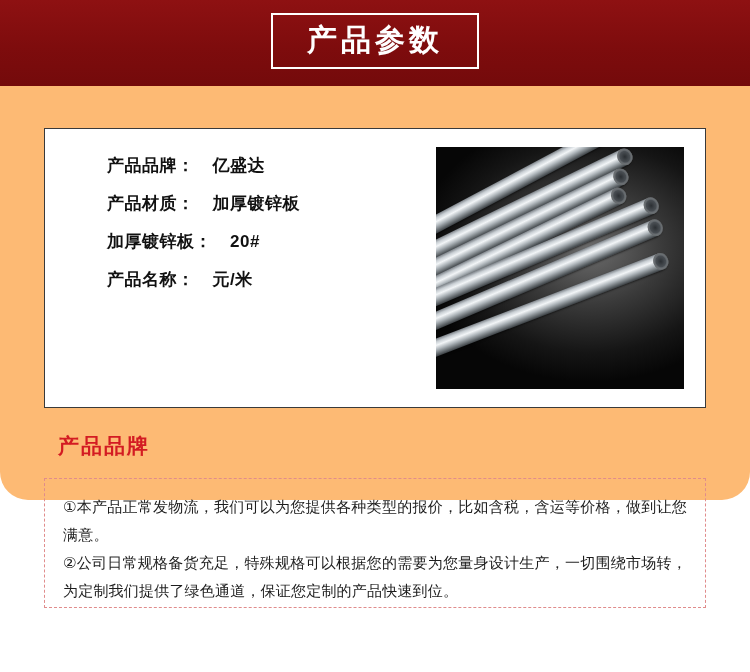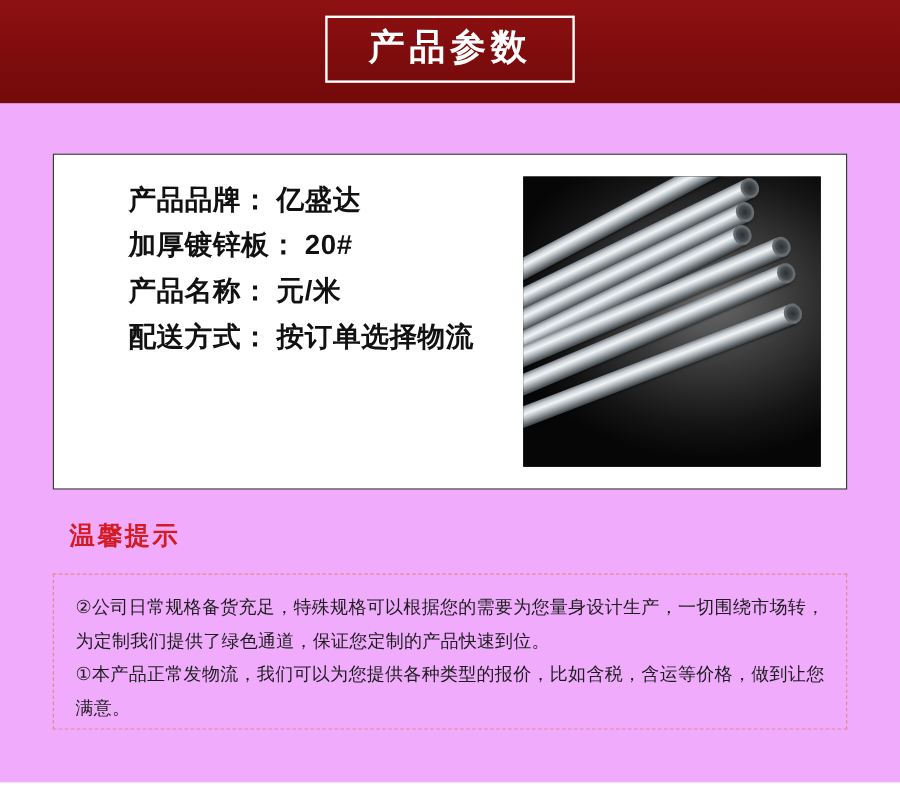--- a/index.html
+++ b/index.html
@@ -10,22 +10,23 @@
     width: 750px;
     height: 672px;
     background: #ffffff;
     font-family: "Liberation Sans", "DejaVu Sans", sans-serif;
     overflow: hidden;
   }
 
   .page {
     position: relative;
     width: 750px;
-    height: 652px;
-    background: #f0abfc;
+    height: 500px;
+    background: #fdba74;
+    border-radius: 28px;
   }
 
   
   .banner {
     position: relative;
     width: 750px;
     height: 86px;
     background: #8b0f10;
     background: linear-gradient(180deg, #8e1112 0%, #7e0c0d 55%, #740a0b 100%);
     overflow: hidden;
@@ -67,34 +68,34 @@
   }
   .spec-list {
     flex: 0 0 370px;
     padding: 26px 0 0 62px;
     box-sizing: border-box;
   }
   .spec-row {
     display: flex;
     align-items: baseline;
     margin-bottom: 16px;
-    font-size: 23px;
+    font-size: 17px;
     color: #1b1b1b;
     line-height: 22px;
     white-space: nowrap;
   }
   .spec-label {
     font-weight: bold;
     color: #111111;
     letter-spacing: 0.5px;
   }
   .spec-value {
     font-weight: bold;
     color: #111111;
-    margin-left: 6px;
+    margin-left: 18px;
     letter-spacing: 0.5px;
   }
 
   
   .photo-wrap {
     position: absolute;
     right: 21px;
     top: 18px;
     width: 248px;
     height: 242px;
@@ -181,50 +182,50 @@
 
   <div class="spec-card">
     <div class="spec-inner">
 
       <div class="spec-list">
         <div class="spec-row">
           <span class="spec-label">产品品牌：</span>
           <span class="spec-value">亿盛达</span>
         </div>
         <div class="spec-row">
+          <span class="spec-label">产品材质：</span>
+          <span class="spec-value">加厚镀锌板</span>
+        </div>
+        <div class="spec-row">
           <span class="spec-label">加厚镀锌板：</span>
           <span class="spec-value">20#</span>
         </div>
         <div class="spec-row">
           <span class="spec-label">产品名称：</span>
           <span class="spec-value">元/米</span>
-        </div>
-        <div class="spec-row">
-          <span class="spec-label">配送方式：</span>
-          <span class="spec-value">按订单选择物流</span>
         </div>
       </div>
 
       <div class="photo-wrap">
         <div class="photo-bg"></div>
         <div class="pipes">
           <div class="pipe" style="left:-30px; top:108px; width:250px; transform:rotate(-26deg);"></div>
           <div class="pipe" style="left:-34px; top:128px; width:250px; transform:rotate(-26deg);"></div>
           <div class="pipe" style="left:-38px; top:148px; width:252px; transform:rotate(-26deg);"></div>
           <div class="pipe" style="left:-20px; top:150px; width:262px; transform:rotate(-23deg);"></div>
           <div class="pipe" style="left:-16px; top:172px; width:262px; transform:rotate(-23deg);"></div>
           <div class="pipe" style="left:-10px; top:196px; width:258px; transform:rotate(-21deg);"></div>
           <div class="pipe" style="left:-44px; top:92px; width:240px; transform:rotate(-28deg);"></div>
         </div>
       </div>
 
     </div>
   </div>
 
-  <div class="tips-title">温馨提示</div>
+  <div class="tips-title">产品品牌</div>
 
   <div class="tips-box">
+    <div class="tip-line">①本产品正常发物流，我们可以为您提供各种类型的报价，比如含税，含运等价格，做到让您满意。</div>
     <div class="tip-line">②公司日常规格备货充足，特殊规格可以根据您的需要为您量身设计生产，一切围绕市场转，为定制我们提供了绿色通道，保证您定制的产品快速到位。</div>
-    <div class="tip-line">①本产品正常发物流，我们可以为您提供各种类型的报价，比如含税，含运等价格，做到让您满意。</div>
   </div>
 
   <div class="divider-bottom"></div>
 </div>
 
 </body></html>

